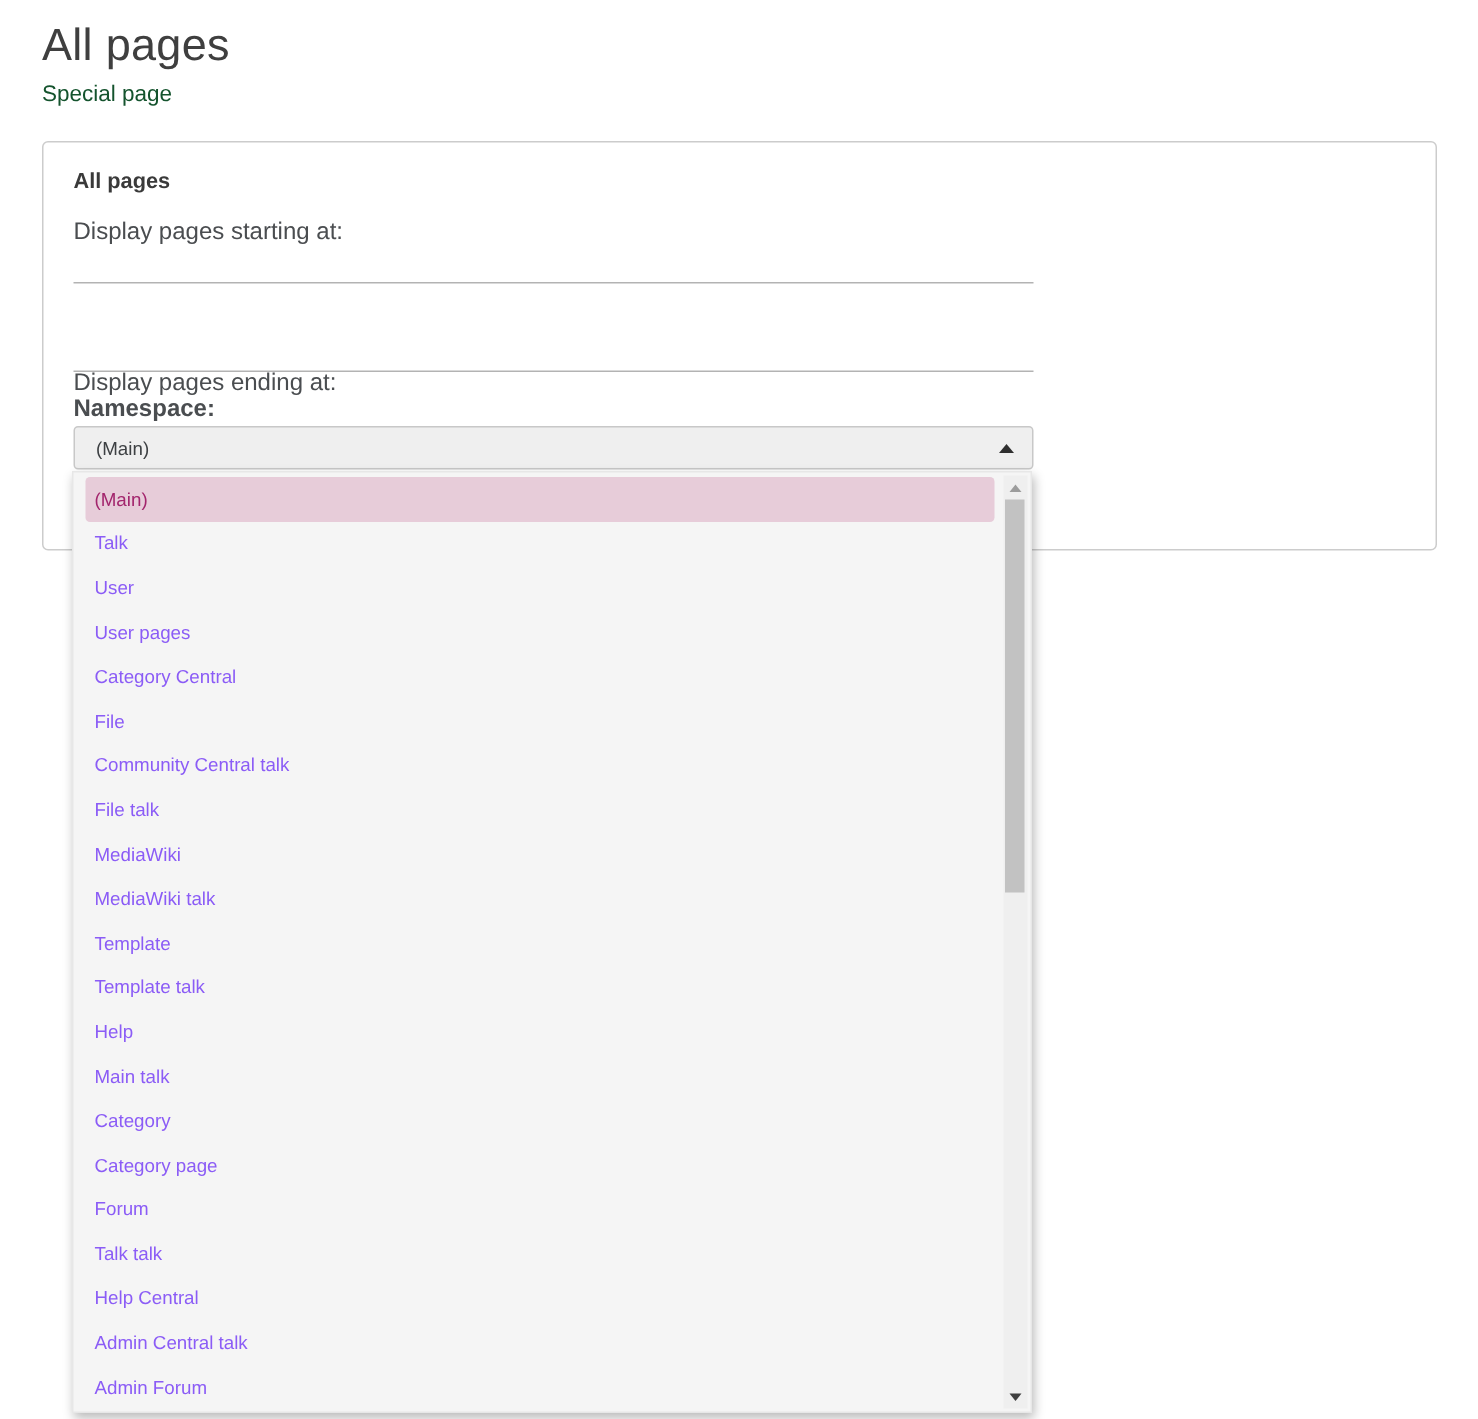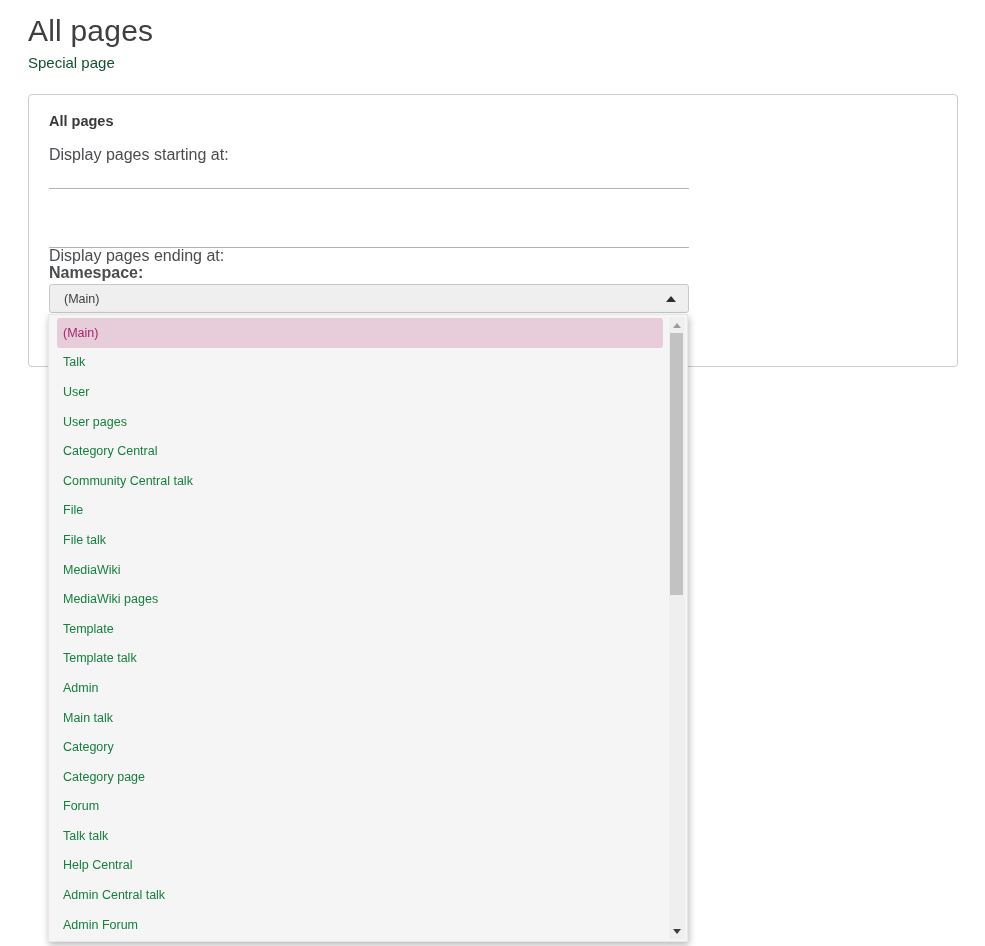--- a/index.html
+++ b/index.html
@@ -66,21 +66,21 @@
     z-index: 5;
   }
   .dd-list {
     position: absolute; left: 8px; right: 24px; top: 3px;
   }
   .dd-item {
     height: 29.6px;
     display: flex; align-items: center;
     padding-left: 6px;
     border-radius: 3px;
-    font-size: 12.5px; color: #15803d;
+    font-size: 12.5px; color: #8b5cf6;
     cursor: pointer;
     white-space: nowrap;
   }
   .dd-item.selected {
     background: var(--highlight-bg, #e7ccd9);
     color: var(--highlight-text, #a3256d);
   }
   .scrollbar {
     position: absolute; right: 2px; top: 2px; bottom: 2px;
     width: 16px; background: #efefef;
@@ -148,49 +148,49 @@
 
       <div class="dd-item">
         <span>User pages</span>
       </div>
 
       <div class="dd-item">
         <span>Category Central</span>
       </div>
 
       <div class="dd-item">
+        <span>File</span>
+      </div>
+
+      <div class="dd-item">
         <span>Community Central talk</span>
       </div>
 
       <div class="dd-item">
-        <span>File</span>
-      </div>
-
-      <div class="dd-item">
         <span>File talk</span>
       </div>
 
       <div class="dd-item">
         <span>MediaWiki</span>
       </div>
 
       <div class="dd-item">
-        <span>MediaWiki pages</span>
+        <span>MediaWiki talk</span>
       </div>
 
       <div class="dd-item">
         <span>Template</span>
       </div>
 
       <div class="dd-item">
         <span>Template talk</span>
       </div>
 
       <div class="dd-item">
-        <span>Admin</span>
+        <span>Help</span>
       </div>
 
       <div class="dd-item">
         <span>Main talk</span>
       </div>
 
       <div class="dd-item">
         <span>Category</span>
       </div>
 

